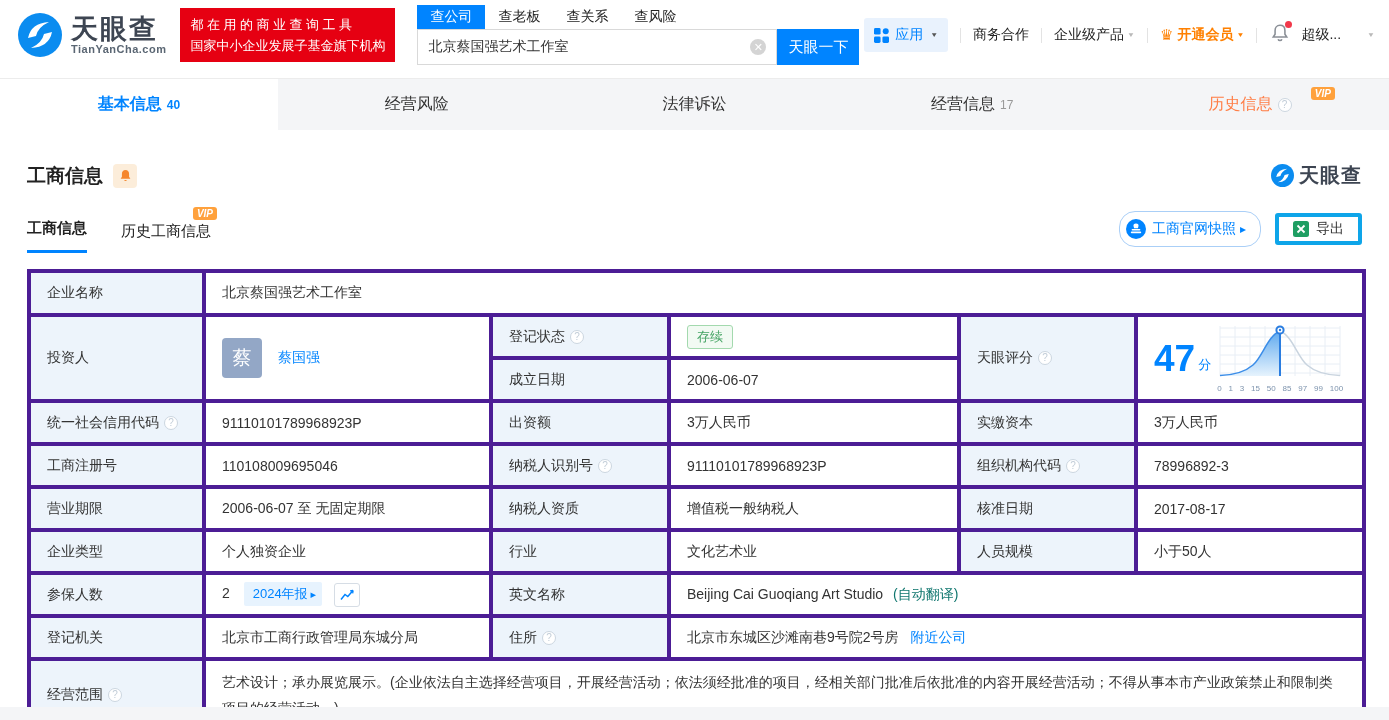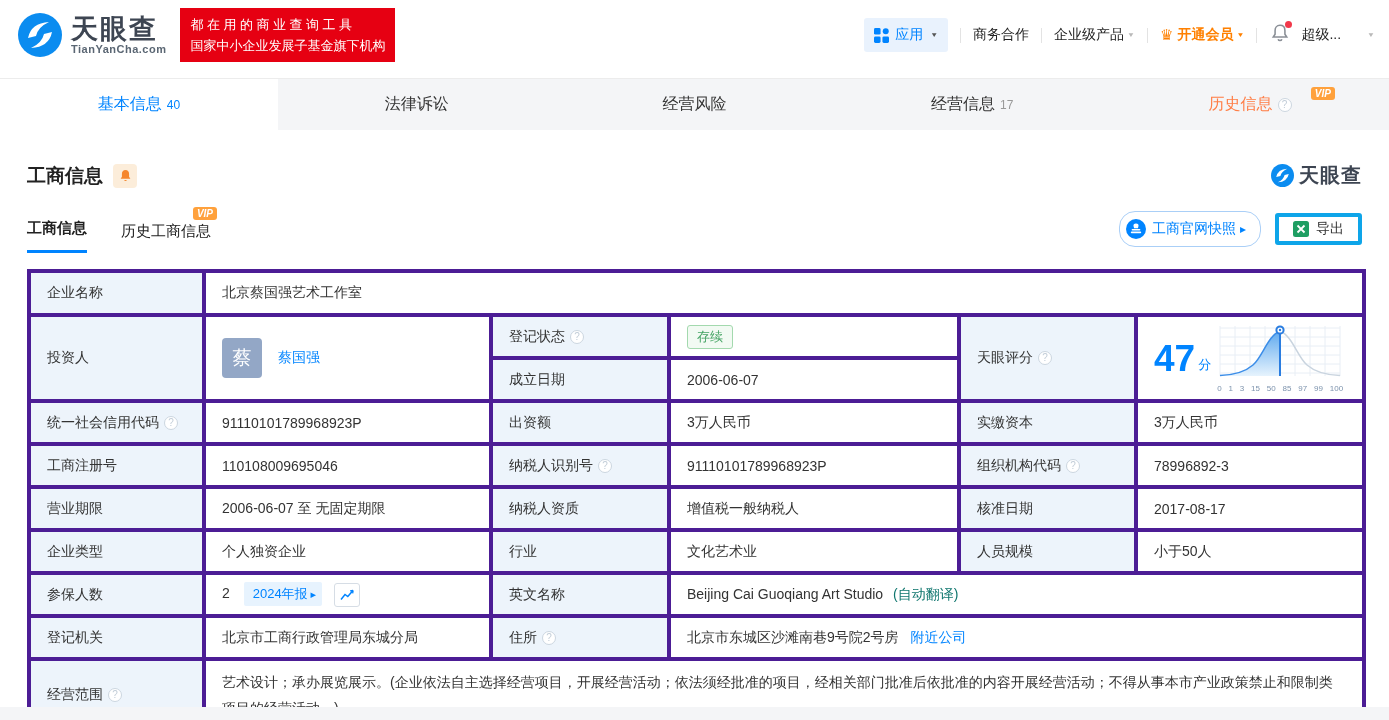--- a/index.html
+++ b/index.html
@@ -39,21 +39,21 @@
   .menu-item { color:#222; cursor:pointer; white-space:nowrap; }
   .vip-link { color:#ff8000; font-weight:bold; display:flex; align-items:center; cursor:pointer; }
   .crown-icon { font-size:15px; margin-right:4px; }
   .bell-wrap { position:relative; margin:0 12px 0 2px; cursor:pointer; }
   .red-dot { position:absolute; top:-3px; right:-3px; width:7px; height:7px; border-radius:50%; background:#f2384a; }
 
   
   .navbar { margin-top:8px; height:52px; background:#f4f5f7; border-top:1px solid #ececec; display:flex; }
   .nav-tab { flex:1; display:flex; align-items:center; justify-content:center; font-size:16px; color:#333;
     cursor:pointer; position:relative; }
-  .nav-tab.active { background:#fff; color:#0084ff; font-weight:normal; }
+  .nav-tab.active { background:#fff; color:#0084ff; font-weight:bold; }
   .nav-count { font-size:12px; margin-left:5px; color:#999; }
   .nav-tab.active .nav-count { color:#0084ff; }
   .nav-tab.history { color:#ff7d45; }
   .vip-badge { display:inline-block; background:#ffa13c; color:#fff; font-size:10px; font-style:italic;
     font-weight:bold; border-radius:3px; padding:1px 4px; line-height:11px; }
   .nav-tab .vip-badge { position:absolute; top:8px; right:54px; }
   .help-icon { display:inline-block; width:14px; height:14px; border:1px solid #ccd6e0; border-radius:50%;
     color:#c2cdd8; font-size:10px; line-height:12px; text-align:center; margin-left:5px; cursor:pointer;
     vertical-align:1px; background:#fff; }
   .help-icon::after { content:"?"; }
@@ -116,20 +116,35 @@
     </svg>
     <div class="logo-text">
       <div class="logo-title">天眼查</div>
       <div class="logo-domain">TianYanCha.com</div>
     </div>
   </div>
   <div class="promo">
     <div class="promo-l1">都在用的商业查询工具</div>
     <div class="promo-l2">国家中小企业发展子基金旗下机构</div>
   </div>
+  <div class="search-wrap">
+    <div class="search-tabs">
+      <span class="search-tab active">查公司</span>
+      <span class="search-tab">查老板</span>
+      <span class="search-tab">查关系</span>
+      <span class="search-tab">查风险</span>
+    </div>
+    <div class="search-row">
+      <div class="search-box">
+        <input class="search-input" value="北京蔡国强艺术工作室" style="">
+        <span class="clear-icon"></span>
+      </div>
+      <button class="search-btn">天眼一下</button>
+    </div>
+  </div>
   <div class="top-menu">
     <div class="apps-btn">
       <svg width="15" height="15" viewBox="0 0 16 16">
         <rect x="0" y="0" width="7" height="7" rx="1.5" fill="#0084ff"></rect>
         <circle cx="12.5" cy="3.5" r="3.2" fill="#0084ff"></circle>
         <rect x="0" y="9" width="7" height="7" rx="1.5" fill="#0084ff"></rect>
         <rect x="9" y="9" width="7" height="7" rx="1.5" fill="#0084ff"></rect>
       </svg>
       <span class="txt">应用</span>
       <span class="caret dark"></span>
@@ -157,24 +172,24 @@
     <span class="caret" style="margin-left:26px;"></span>
   </div>
 </div>
 
 <div class="navbar">
   <div class="nav-tab active">
     <span>基本信息</span>
     <span class="nav-count">40</span>
   </div>
   <div class="nav-tab">
+    <span>经营风险</span>
+  </div>
+  <div class="nav-tab">
     <span>法律诉讼</span>
-  </div>
-  <div class="nav-tab">
-    <span>经营风险</span>
   </div>
   <div class="nav-tab">
     <span>经营信息</span>
     <span class="nav-count">17</span>
   </div>
   <div class="nav-tab history">
     <span class="vip-badge">VIP</span>
     <span>历史信息</span>
     <span class="help-icon"></span>
   </div>

